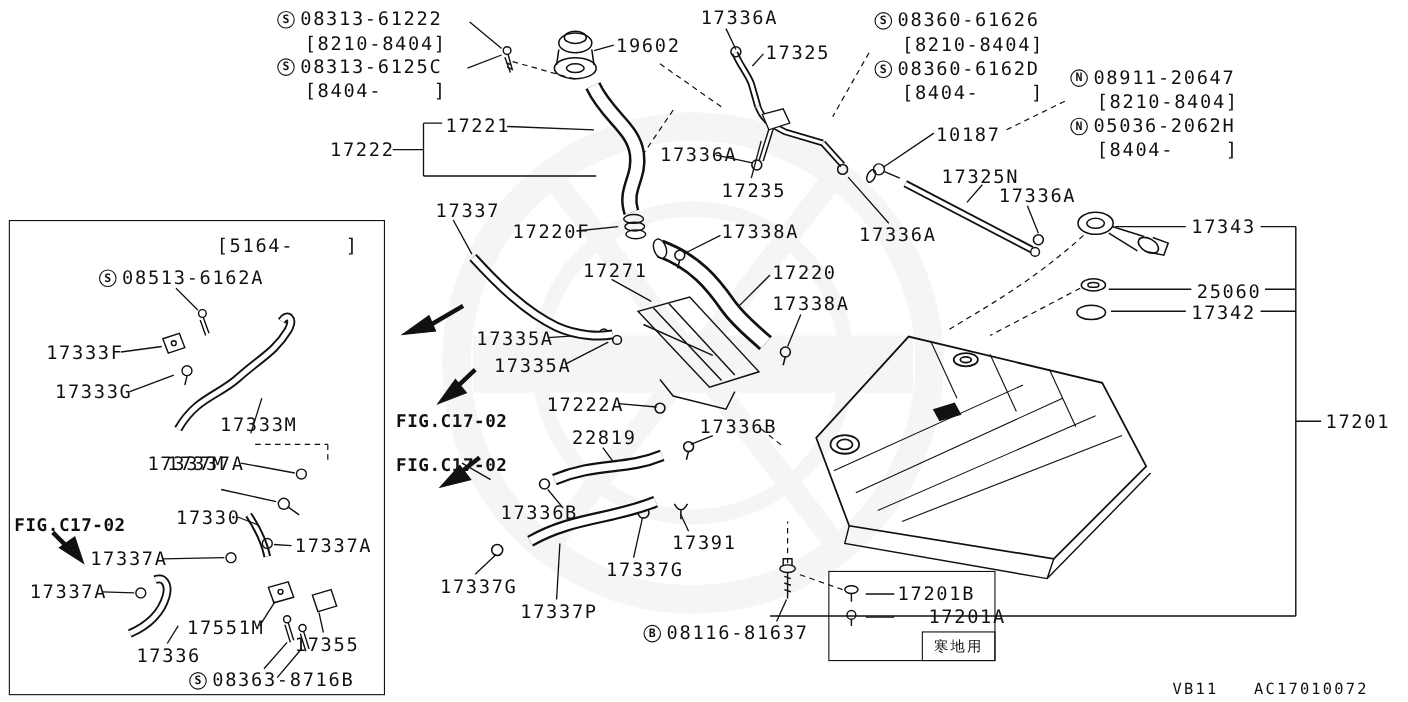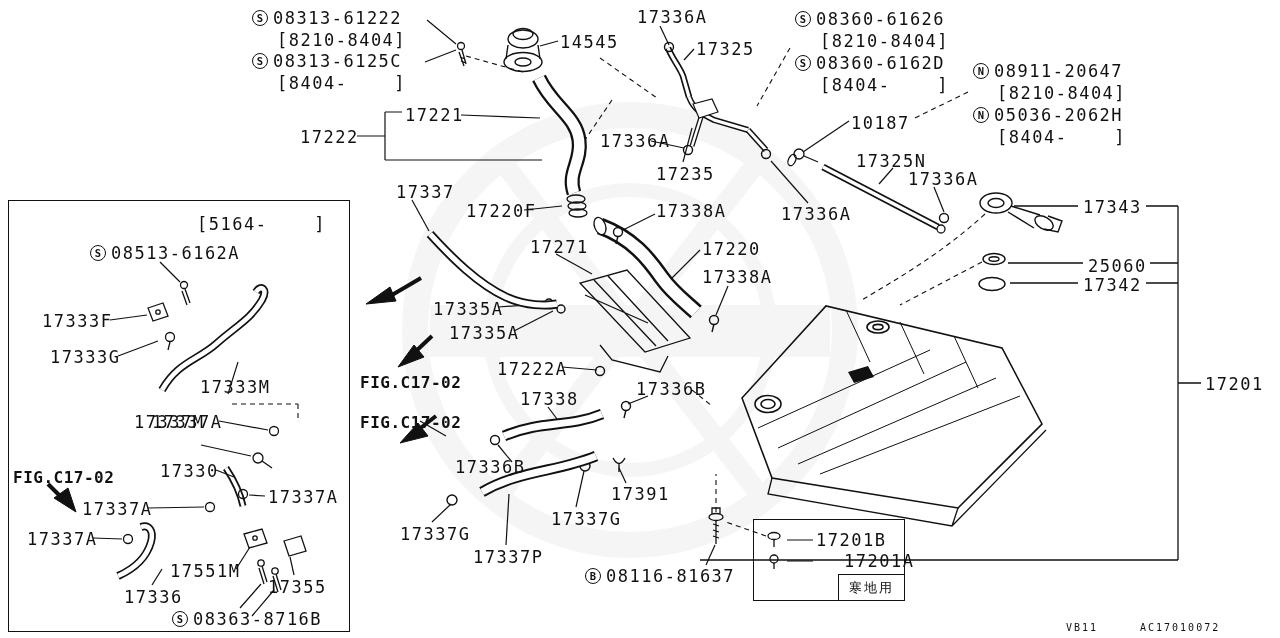--- a/index.html
+++ b/index.html
@@ -1,21 +1,21 @@
 <!DOCTYPE html>
 <html><head>
 <meta charset="utf-8">
 <style>
   html,body{margin:0;padding:0;background:#fff;}
   .stage{position:relative;width:1280px;height:638px;background:#fff;overflow:hidden;
          font-family:"DejaVu Sans Mono","Liberation Mono",monospace;color:#111;}
   .stage svg{position:absolute;left:0;top:0;}
   .lbl{position:absolute;font-size:17px;line-height:19px;letter-spacing:1.5px;white-space:pre;color:#111;}
   .fig{font-weight:bold;font-size:16px;letter-spacing:.5px;}
-  .sm{font-size:10px;letter-spacing:2px;}
+  .sm{font-size:14px;letter-spacing:2px;}
   .circ{display:inline-block;width:16px;height:16px;line-height:14px;text-align:center;
         border:1.5px solid #111;border-radius:50%;font-size:10.5px;letter-spacing:0;
         margin-right:5px;vertical-align:2px;font-weight:bold;box-sizing:border-box;}
   .box{position:absolute;border:1.6px solid #111;box-sizing:border-box;}
   .jp{font-size:13px;letter-spacing:2px;font-family:"DejaVu Sans","Liberation Sans",sans-serif;}
 </style>
 </head>
 <body>
 
 <div class="stage">
@@ -283,21 +283,21 @@
 <div class="box" style="left:753px;top:519px;width:152px;height:82px"></div>
 <div class="box" style="left:838px;top:574px;width:67px;height:27px;display:flex;align-items:center;justify-content:center">
   <span class="jp">寒地用</span>
 </div>
 
 <div class="lbl" style="left:252px;top:9px"><span class="circ">S</span><span>08313-61222</span></div>
 <div class="lbl" style="left:277px;top:31px">[8210-8404]</div>
 <div class="lbl" style="left:252px;top:52px"><span class="circ">S</span><span>08313-6125C</span></div>
 <div class="lbl" style="left:277px;top:74px">[8404-    ]</div>
 
-<div class="lbl" style="left:560px;top:33px">14545</div>
+<div class="lbl" style="left:560px;top:33px">19602</div>
 <div class="lbl" style="left:637px;top:8px">17336A</div>
 <div class="lbl" style="left:696px;top:40px">17325</div>
 <div class="lbl" style="left:795px;top:10px"><span class="circ">S</span><span>08360-61626</span></div>
 <div class="lbl" style="left:820px;top:32px">[8210-8404]</div>
 <div class="lbl" style="left:795px;top:54px"><span class="circ">S</span><span>08360-6162D</span></div>
 <div class="lbl" style="left:820px;top:76px">[8404-    ]</div>
 <div class="lbl" style="left:973px;top:62px"><span class="circ">N</span><span>08911-20647</span></div>
 <div class="lbl" style="left:997px;top:84px">[8210-8404]</div>
 <div class="lbl" style="left:973px;top:106px"><span class="circ">N</span><span>05036-2062H</span></div>
 <div class="lbl" style="left:997px;top:128px">[8404-    ]</div>
@@ -316,21 +316,21 @@
 <div class="lbl" style="left:530px;top:238px">17271</div>
 <div class="lbl" style="left:702px;top:240px">17220</div>
 <div class="lbl" style="left:702px;top:268px">17338A</div>
 <div class="lbl" style="left:1083px;top:198px">17343</div>
 <div class="lbl" style="left:1088px;top:257px">25060</div>
 <div class="lbl" style="left:1083px;top:276px">17342</div>
 <div class="lbl" style="left:433px;top:300px">17335A</div>
 <div class="lbl" style="left:449px;top:324px">17335A</div>
 <div class="lbl" style="left:497px;top:360px">17222A</div>
 <div class="lbl" style="left:636px;top:380px">17336B</div>
-<div class="lbl" style="left:520px;top:390px">17338</div>
+<div class="lbl" style="left:520px;top:390px">22819</div>
 <div class="lbl" style="left:1205px;top:375px">17201</div>
 <div class="lbl fig" style="left:360px;top:373px">FIG.C17-02</div>
 <div class="lbl fig" style="left:360px;top:413px">FIG.C17-02</div>
 <div class="lbl" style="left:455px;top:458px">17336B</div>
 <div class="lbl" style="left:611px;top:485px">17391</div>
 <div class="lbl" style="left:400px;top:525px">17337G</div>
 <div class="lbl" style="left:551px;top:510px">17337G</div>
 <div class="lbl" style="left:473px;top:548px">17337P</div>
 <div class="lbl" style="left:585px;top:567px"><span class="circ">B</span><span>08116-81637</span></div>
 <div class="lbl" style="left:816px;top:531px">17201B</div>

